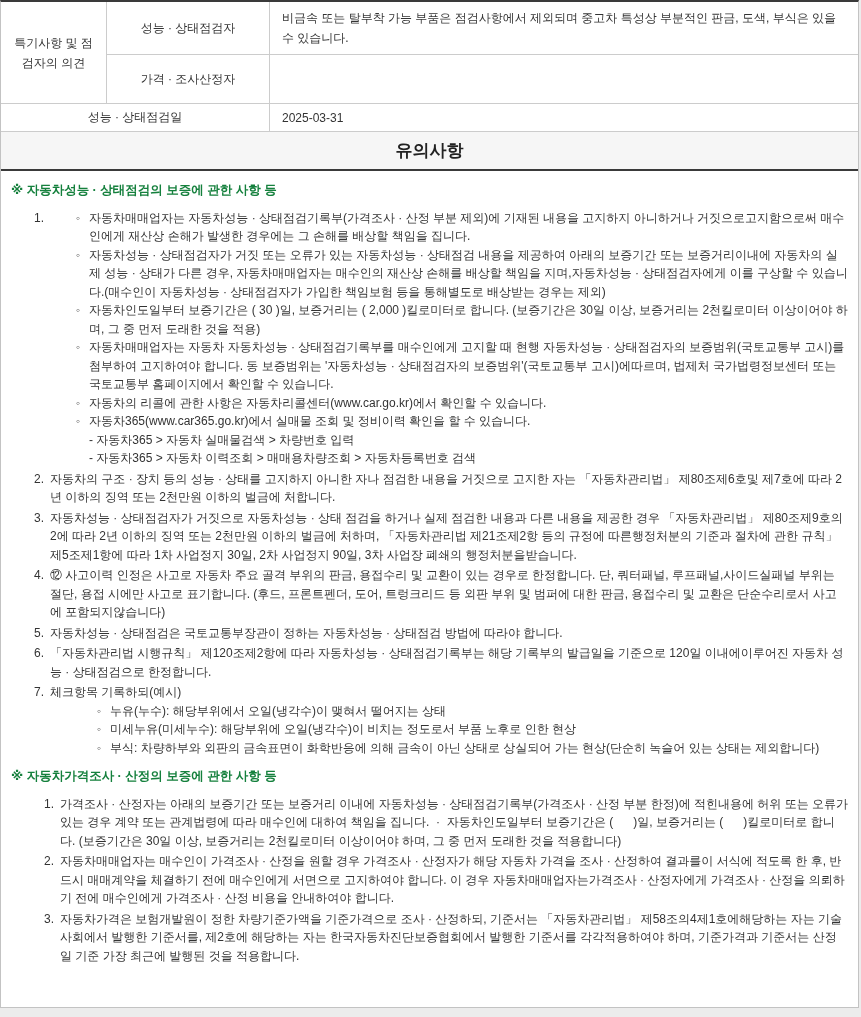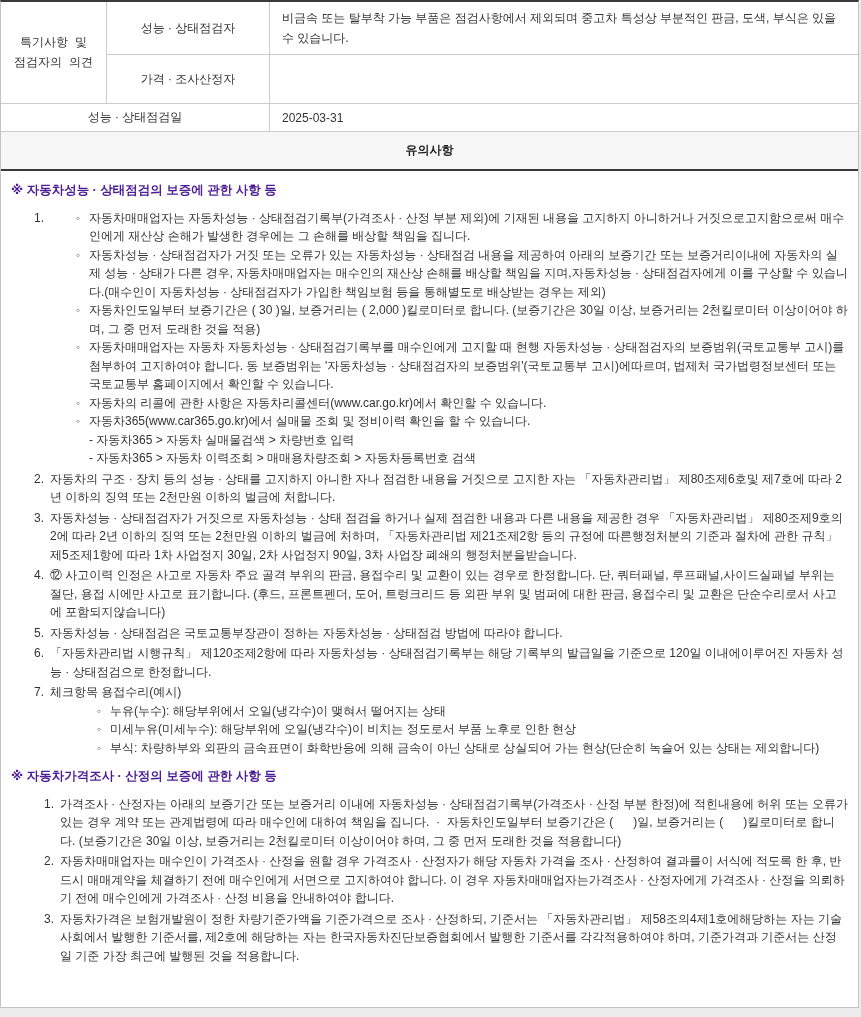--- a/index.html
+++ b/index.html
@@ -5,31 +5,31 @@
   html,body{margin:0;padding:0;background:#ececec;}
   body{font-family:"Liberation Sans","DejaVu Sans",sans-serif;color:#333;}
   .page{width:859px;height:1008px;background:#fff;border-left:1px solid #c3c3c3;
         border-right:1px solid #c3c3c3;border-bottom:1px solid #c3c3c3;border-top:2px solid #3a3a3a;
         box-sizing:border-box;overflow:hidden;}
   
   .tbl{display:grid;grid-template-columns:106px 163px 1fr;grid-template-rows:53px 49px 28px;}
   .cell{box-sizing:border-box;border-bottom:1px solid #ccc;border-right:1px solid #ccc;
         font-size:12px;display:flex;align-items:center;}
   .cell.last{border-right:none;}
-  .c-head{grid-row:1/3;justify-content:center;text-align:center;line-height:20px;padding:0 12px;font-family:Liberation Mono, monospace;}
+  .c-head{grid-row:1/3;justify-content:center;text-align:center;line-height:20px;padding:0 12px;}
   .c-label{justify-content:center;text-align:right;}
   .c-value{padding:6px 12px;line-height:20px;align-items:center;}
   .c-datelabel{grid-column:1/3;justify-content:center;}
   .c-datevalue{padding:0 12px;}
   
   .band{height:37px;background:#f6f6f6;border-bottom:2px solid #3a3a3a;display:flex;
-        align-items:center;justify-content:center;font-size:12px;font-weight:bold;color:#222;}
+        align-items:center;justify-content:center;font-size:17px;font-weight:bold;color:#222;}
   
   .content{padding:0 10px;font-size:12px;line-height:18.5px;color:#333;}
-  .sec-title{font-weight:bold;font-size:12.5px;color:#4c1d95;margin:10px 0 9px 0;}
+  .sec-title{font-weight:bold;font-size:12.5px;color:#15803d;margin:10px 0 9px 0;}
   .sec2-gap{}
   .olist{margin-left:23px;}
   .olist2{margin-left:33px;}
   .item{display:flex;margin-bottom:2px;}
   .item .num{flex:0 0 auto;margin-right:4px;min-width:12px;}
   .item .num-wide{flex:0 0 auto;min-width:28px;margin-right:12px;}
   .item .ibody{flex:1;min-width:0;}
   .bullet{position:relative;padding-left:15px;}
   .bullet::before{content:"◦";position:absolute;left:2px;top:0;color:#555;}
   .subline{padding-left:15px;}
@@ -88,21 +88,21 @@
         <div class="ibody">자동차성능 · 상태점검은 국토교통부장관이 정하는 자동차성능 · 상태점검 방법에 따라야 합니다.</div>
       </div>
       <div class="item">
         <div class="num">6.</div>
         <div class="ibody">「자동차관리법 시행규칙」 제120조제2항에 따라 자동차성능 · 상태점검기록부는 해당 기록부의 발급일을 기준으로 120일 이내에이루어진 자동차 성능 · 상태점검으로 한정합니다.</div>
       </div>
 
       <div class="item">
         <div class="num">7.</div>
         <div class="ibody">
-          <div>체크항목 용접수리(예시)</div>
+          <div>체크항목 기록하되(예시)</div>
           <div class="bullets7">
             <div class="bullet">누유(누수): 해당부위에서 오일(냉각수)이 맺혀서 떨어지는 상태</div>
             <div class="bullet">미세누유(미세누수): 해당부위에 오일(냉각수)이 비치는 정도로서 부품 노후로 인한 현상</div>
             <div class="bullet">부식: 차량하부와 외판의 금속표면이 화학반응에 의해 금속이 아닌 상태로 상실되어 가는 현상(단순히 녹슬어 있는 상태는 제외합니다)</div>
           </div>
         </div>
       </div>
 
     </div>
 

